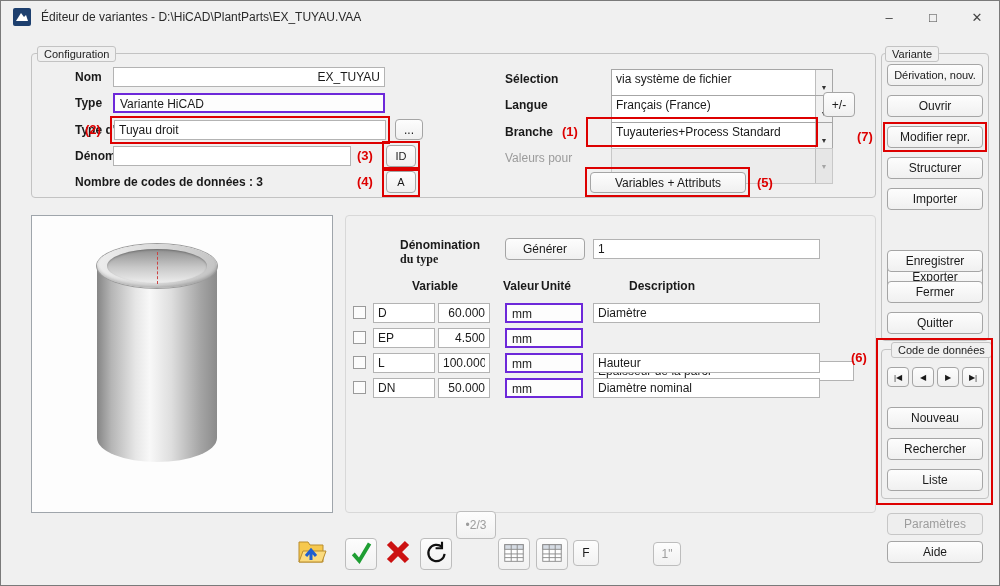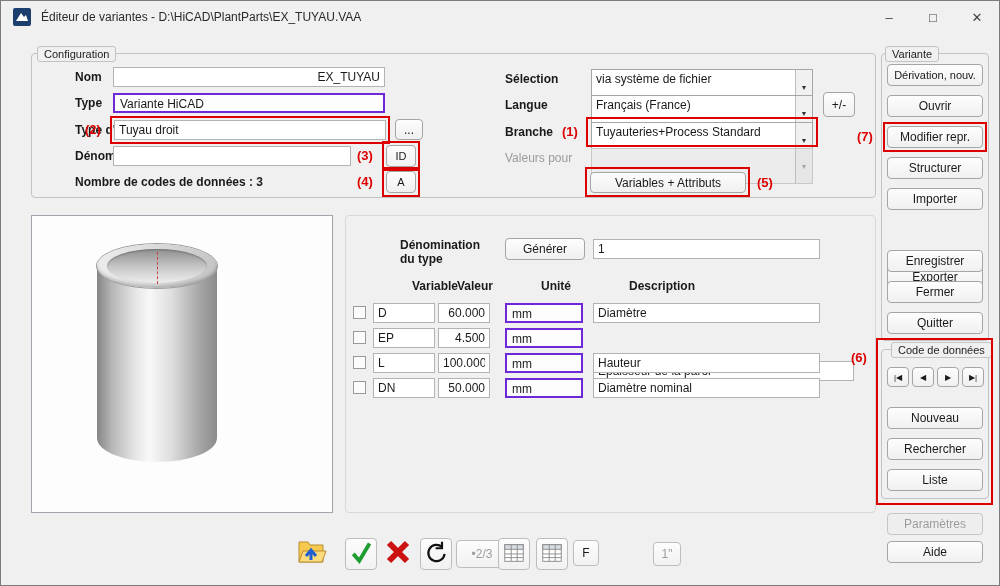--- a/index.html
+++ b/index.html
@@ -22,21 +22,21 @@
                  border:1px solid #c3c3c3; border-radius:3px; padding:1px 6px; z-index:2; white-space:nowrap; }
 
   
   .lbl { position:absolute; font-weight:bold; white-space:nowrap;padding-left:36px; }
   .lbl.disabled { color:#9b9b9b; font-weight:normal; }
   .input { position:absolute; height:20px; border:1px solid #b3b3b3; background:#fff;
            font-family:inherit; font-size:12px; color:#1a1a1a; padding:0 4px; }
   .input.right { text-align:right; }
   .field { position:absolute; height:20px; border:2px solid #6d28d9; background:#fdfdfd;
            padding:2px 5px; white-space:nowrap; overflow:hidden; }
-  .combo { position:absolute; height:36px; border:1px solid #a6a6a6; background:#fff; display:flex; align-items:stretch; }
+  .combo { position:absolute; height:36px; border:1px solid #a6a6a6; background:#fff; display:flex; align-items:stretch;margin-left:20px; }
   .combo-text { flex:1; padding:2px 4px; white-space:nowrap; overflow:hidden; }
   .combo-arrow { width:17px; border-left:1px solid #bdbdbd; background:#f1f1f1; display:flex;
                  align-items:center; justify-content:center; font-size:7px; color:#333; }
   .combo.disabled { background:#ececec; border-color:#c8c8c8; }
   .combo.disabled .combo-arrow { color:#a5a5a5; background:#e6e6e6; }
 
   .btn { position:absolute; height:22px; background:linear-gradient(#fdfdfd,#f0f0f0);
          border:1px solid #a5a5a5; border-radius:4px; font-family:inherit; font-size:12px; color:#1a1a1a;
          display:flex; align-items:center; justify-content:center; white-space:nowrap; }
   .btn.disabled { color:#9d9d9d; background:#eeeeee; border-color:#c6c6c6; }
@@ -184,26 +184,26 @@
       <div class="cyl-top">
         <div class="cyl-hole"></div>
       </div>
       <div class="cyl-axis"></div>
     </div>
   </div>
 
   <div class="mid-panel" style="left:344px; top:214px; width:531px; height:298px;"></div>
 
   <span class="lbl" style="left:363px; top:237px;">Dénomination</span>
-  <span class="lbl" style="left:363px; top:251px;">du type</span>
+  <span class="lbl" style="left:363px; top:251px;font-family:Liberation Serif, serif;">du type</span>
   <button class="btn" style="left:504px; top:237px; width:80px;">Générer</button>
   <input class="input" style="left: 592px; top: 238px; width: 227px;" value="1">
 
   <span class="lbl" style="left:375px; top:278px;">Variable</span>
-  <span class="lbl" style="left:420px; top:278px;">Valeur</span>
+  <span class="lbl" style="left:466px; top:278px;">Valeur</span>
   <span class="lbl" style="left:504px; top:278px;">Unité</span>
   <span class="lbl" style="left:592px; top:278px;">Description</span>
 
   <span class="checkbox" style="left:352px; top:305px;"></span>
   <input class="input" style="left: 372px; top: 302px; width: 62px;" value="D">
   <input class="input right" style="left: 437px; top: 302px; width: 52px;" value="60.000">
   <div class="field" style="left:504px; top:302px; width:78px;">mm</div>
   <input class="input" style="left: 592px; top: 302px; width: 227px;" value="Diamètre">
 
   <span class="checkbox" style="left:352px; top:330px;"></span>
@@ -248,21 +248,21 @@
     </span>
   </button>
   <button class="tool bordered" style="left:419px; top:537px; width:32px; height:32px;">
     <span>
       <svg width="24" height="24" viewBox="0 0 28 28">
         <path d="M21 7 A 9.5 9.5 0 1 0 24 15" fill="none" stroke="#111" stroke-width="2.5"></path>
         <path d="M21 1 L21 8.5 L13.5 8.5" fill="none" stroke="#111" stroke-width="2.5"></path>
       </svg>
     </span>
   </button>
-  <button class="tool bordered gray" style="left:455px; top:539px; width:52px; height:28px;">
+  <button class="tool bordered gray" style="left:455px; top:510px; width:40px; height:28px;">
     <span class="txt">•2/3</span>
   </button>
   <button class="tool bordered" style="left:497px; top:537px; width:32px; height:32px;">
     <span>
       <svg width="24" height="24" viewBox="0 0 26 26">
         <rect x="3" y="4" width="20" height="18" fill="#fff" stroke="#8a8a8a"></rect>
         <rect x="3" y="4" width="20" height="5" fill="#d6dce4" stroke="#8a8a8a"></rect>
         <path d="M3 14 h20 M3 18 h20 M10 4 v18 M16.5 4 v18" stroke="#8a8a8a"></path>
       </svg>
     </span>

